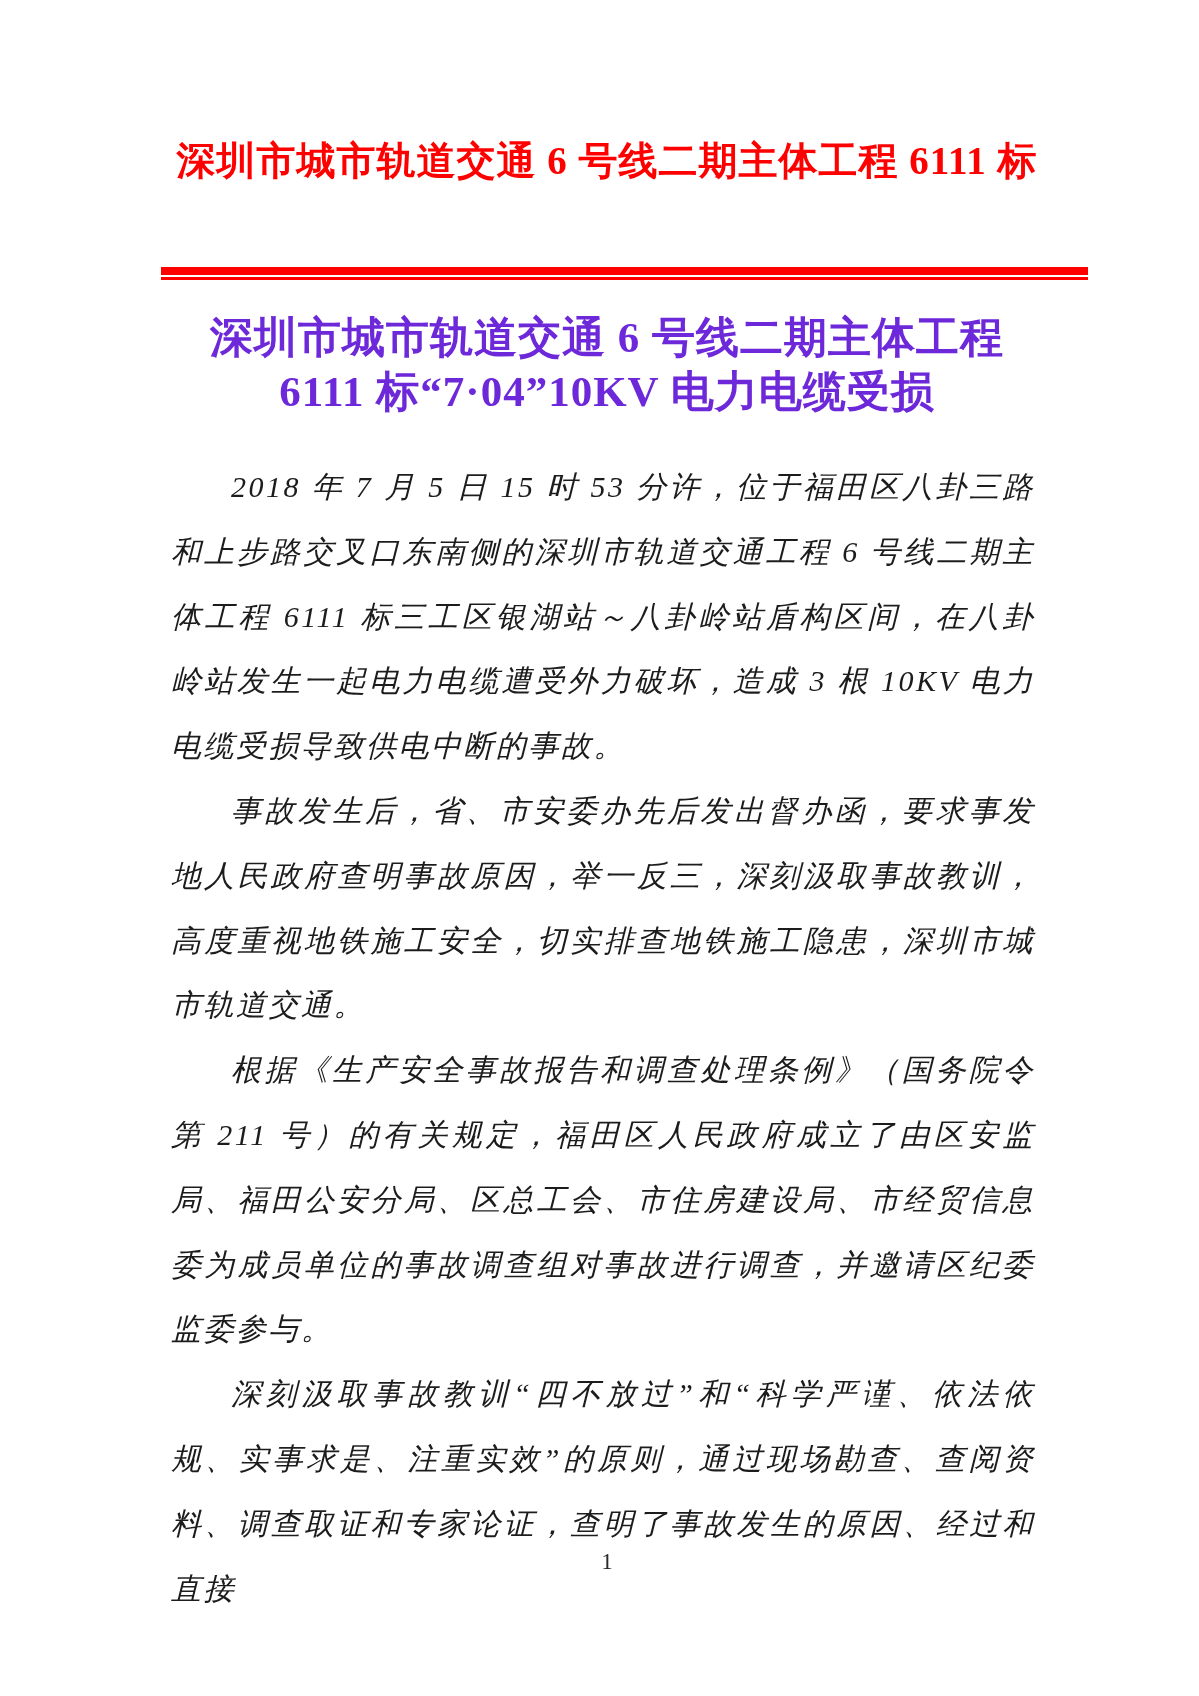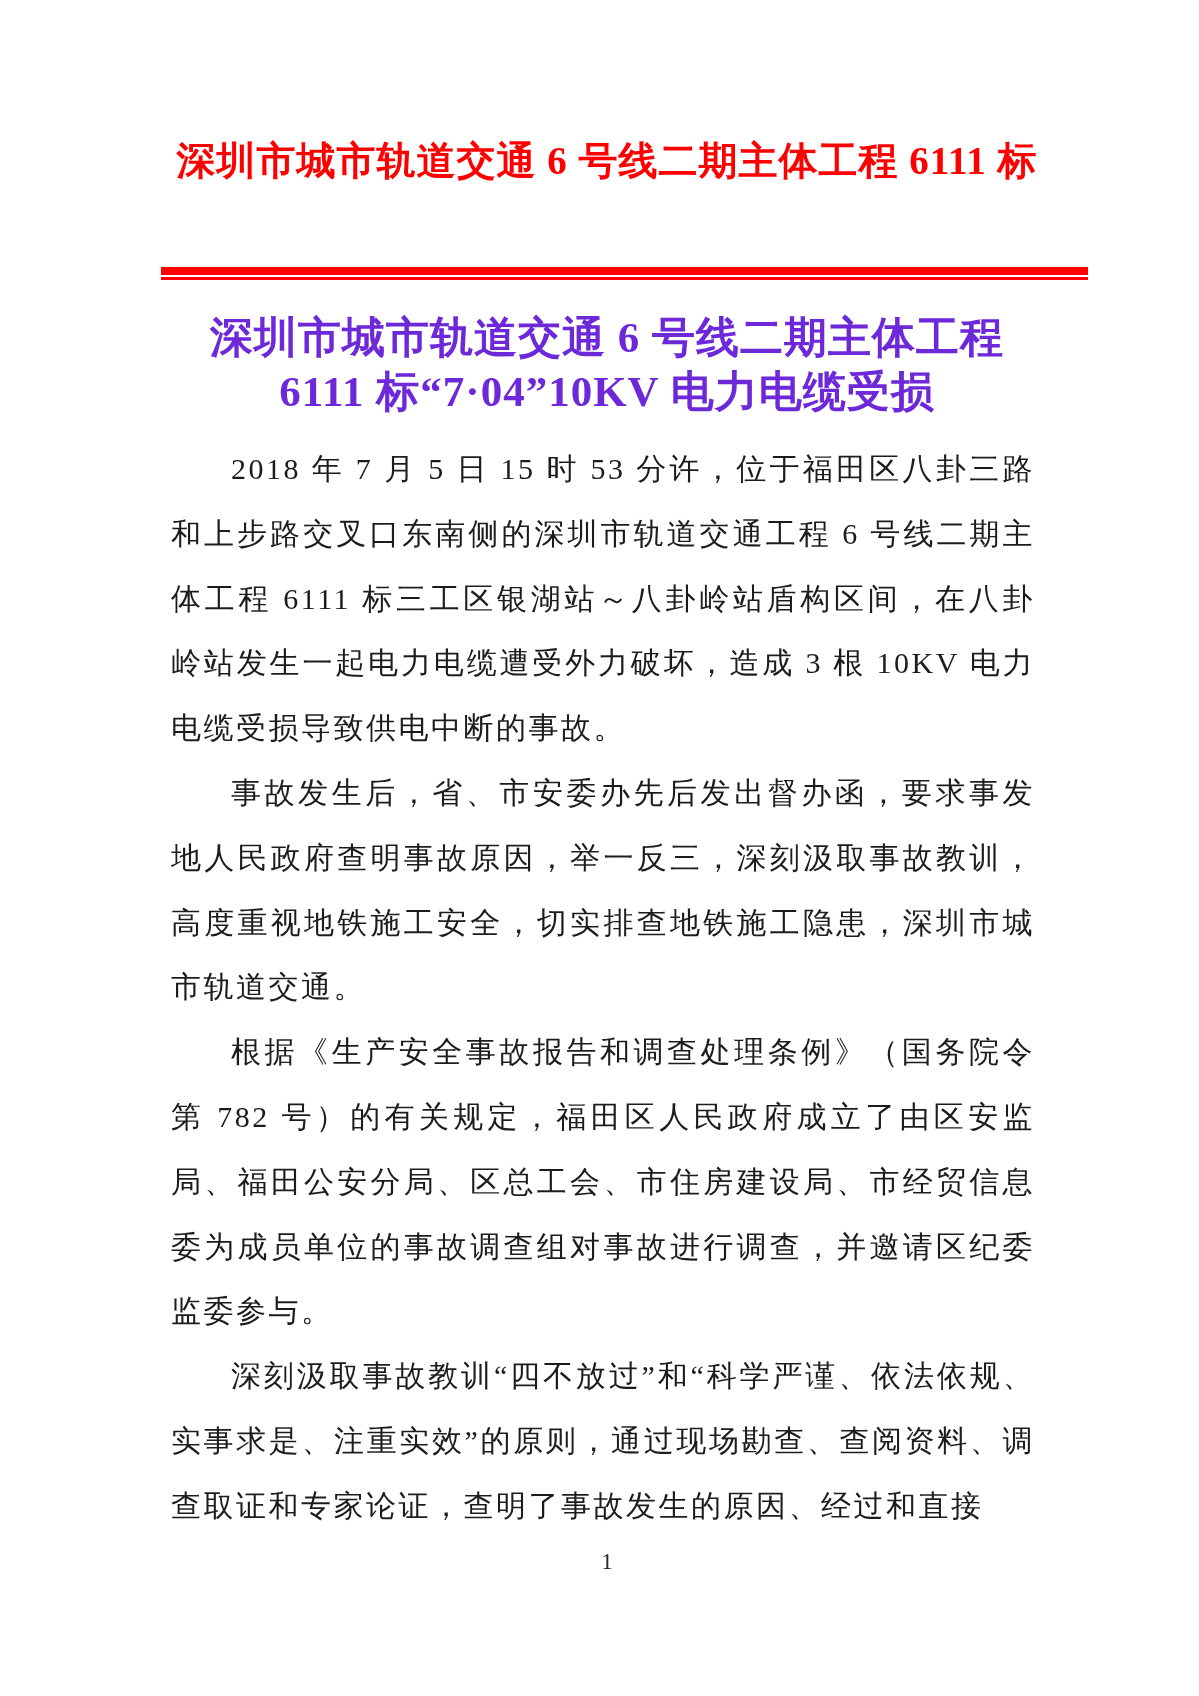--- a/index.html
+++ b/index.html
@@ -60,29 +60,30 @@
     font-weight: 700;
     font-size: 43px;
     line-height: 54px;
     letter-spacing: 1px;
     white-space: nowrap;
   }
 
   
   .body-text {
     position: absolute;
-    top: 437px;
+    top: 455px;
     left: 171px;
     width: 864px;
     color: #1c1c1c;
     font-size: 30px;
     line-height: 64.8px;
     letter-spacing: 2.5px;
     text-align: justify;
     text-justify: inter-character;
+    font-style: italic;
   }
   .para {
     margin: 0;
     text-indent: 2em;
     word-break: break-all;
   }
 
   .page-number {
     position: absolute;
     top: 1547px;
@@ -109,19 +110,19 @@
   </div>
 
   <div class="doc-title">
     <div class="title-line">深圳市城市轨道交通 6 号线二期主体工程</div>
     <div class="title-line">6111 标“7·04”10KV 电力电缆受损</div>
   </div>
 
   <div class="body-text">
     <p class="para">2018 年 7 月 5 日 15 时 53 分许，位于福田区八卦三路和上步路交叉口东南侧的深圳市轨道交通工程 6 号线二期主体工程 6111 标三工区银湖站～八卦岭站盾构区间，在八卦岭站发生一起电力电缆遭受外力破坏，造成 3 根 10KV 电力电缆受损导致供电中断的事故。</p>
     <p class="para">事故发生后，省、市安委办先后发出督办函，要求事发地人民政府查明事故原因，举一反三，深刻汲取事故教训，高度重视地铁施工安全，切实排查地铁施工隐患，深圳市城市轨道交通。</p>
-    <p class="para">根据《生产安全事故报告和调查处理条例》（国务院令第 782 号）的有关规定，福田区人民政府成立了由区安监局、福田公安分局、区总工会、市住房建设局、市经贸信息委为成员单位的事故调查组对事故进行调查，并邀请区纪委监委参与。</p>
+    <p class="para">根据《生产安全事故报告和调查处理条例》（国务院令第 211 号）的有关规定，福田区人民政府成立了由区安监局、福田公安分局、区总工会、市住房建设局、市经贸信息委为成员单位的事故调查组对事故进行调查，并邀请区纪委监委参与。</p>
     <p class="para">深刻汲取事故教训“四不放过”和“科学严谨、依法依规、实事求是、注重实效”的原则，通过现场勘查、查阅资料、调查取证和专家论证，查明了事故发生的原因、经过和直接</p>
   </div>
 
   <div class="page-number">1</div>
 
 </div>
 
 </body></html>

